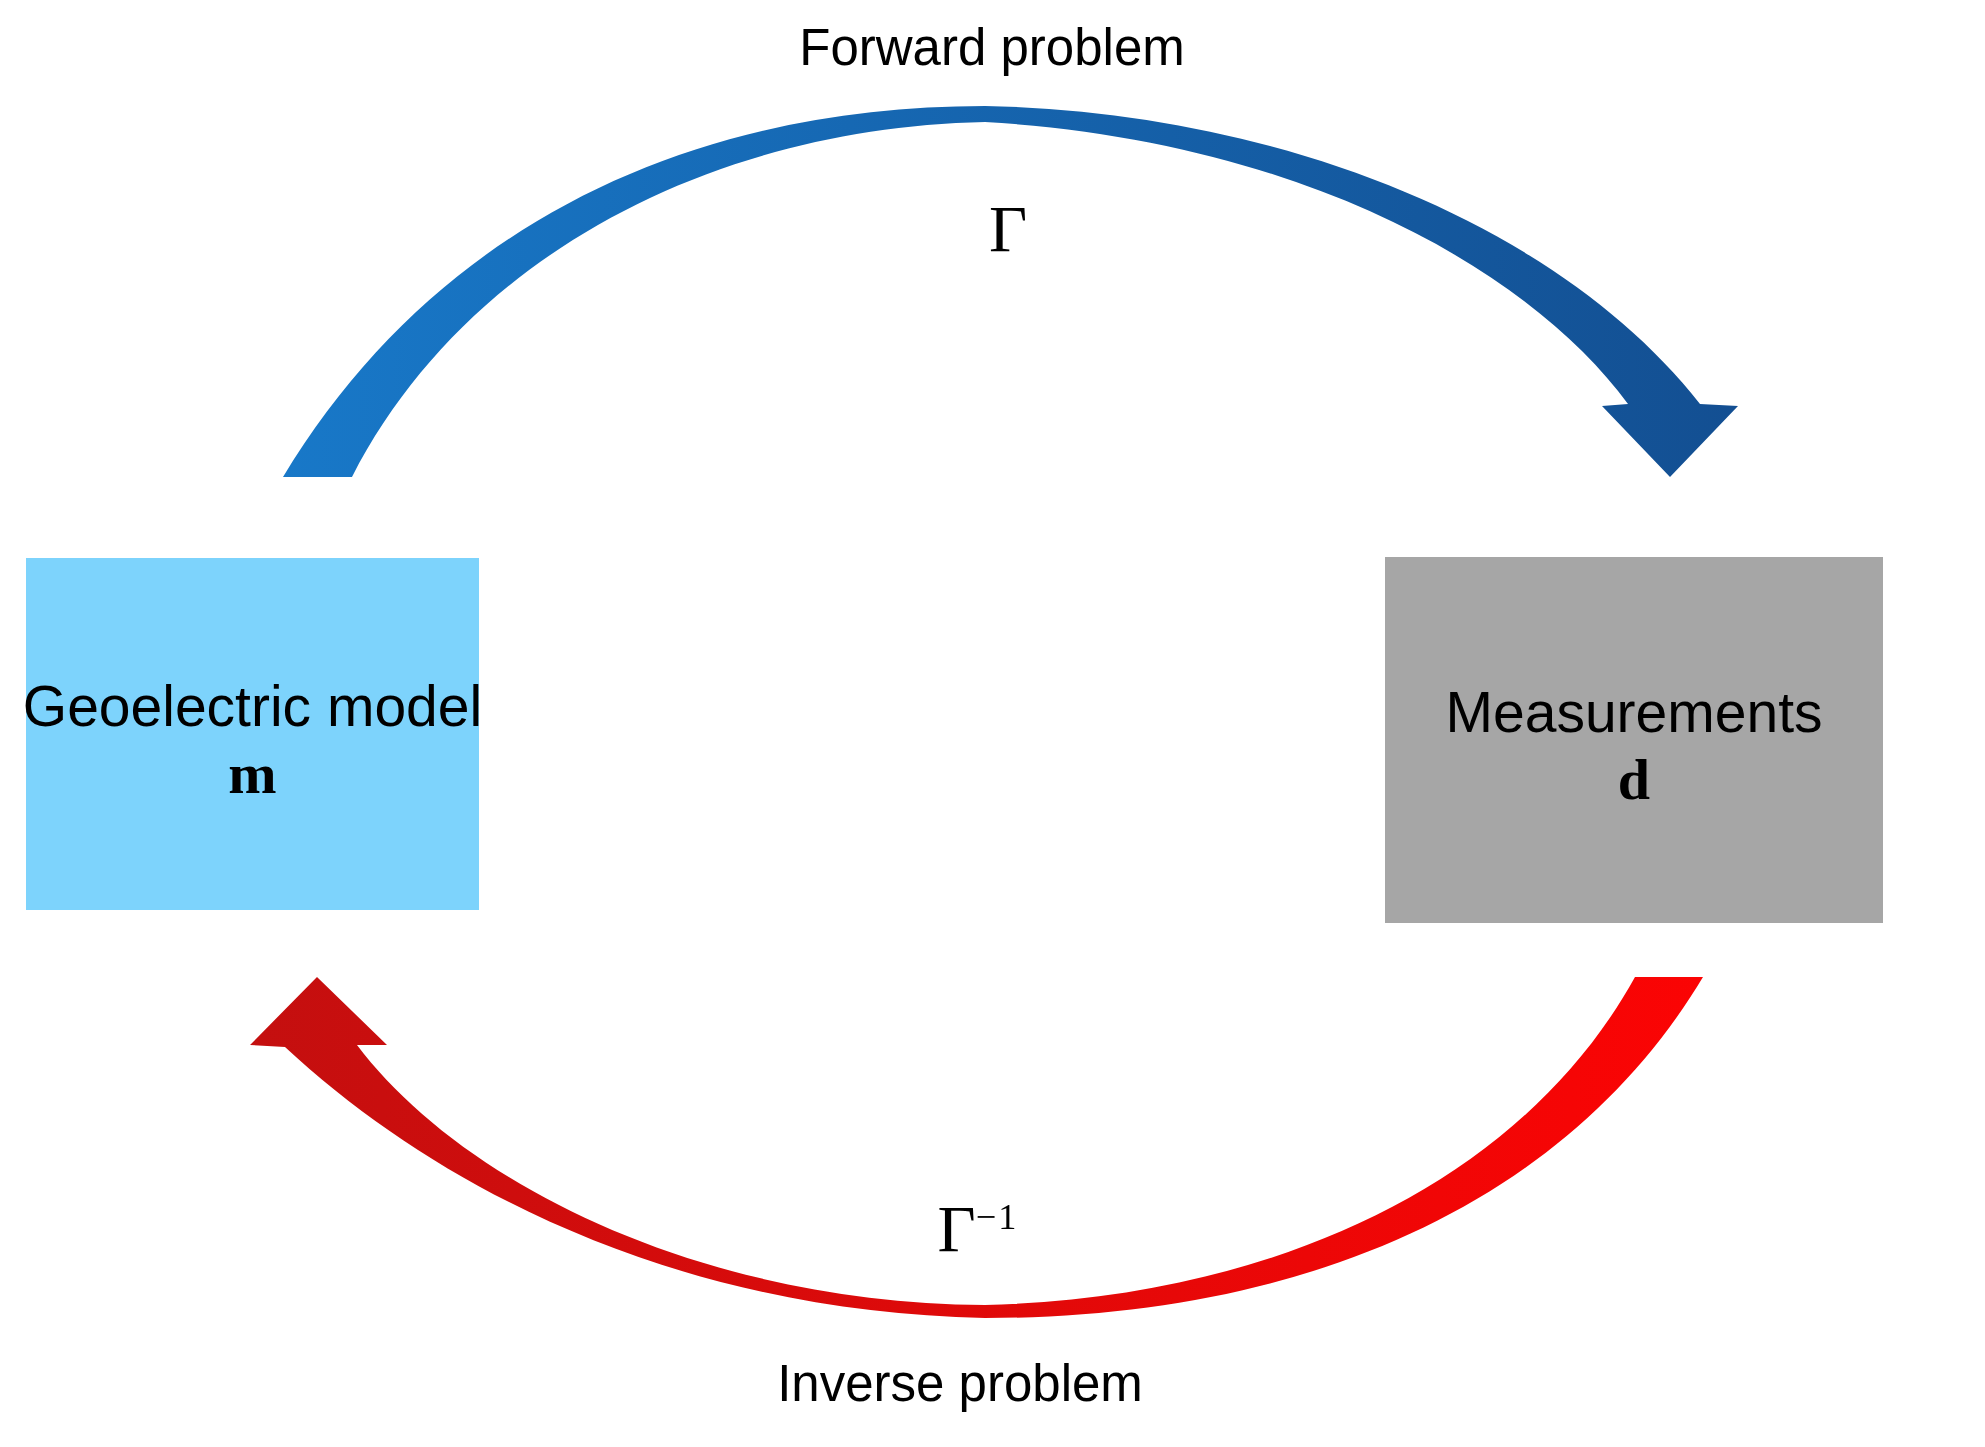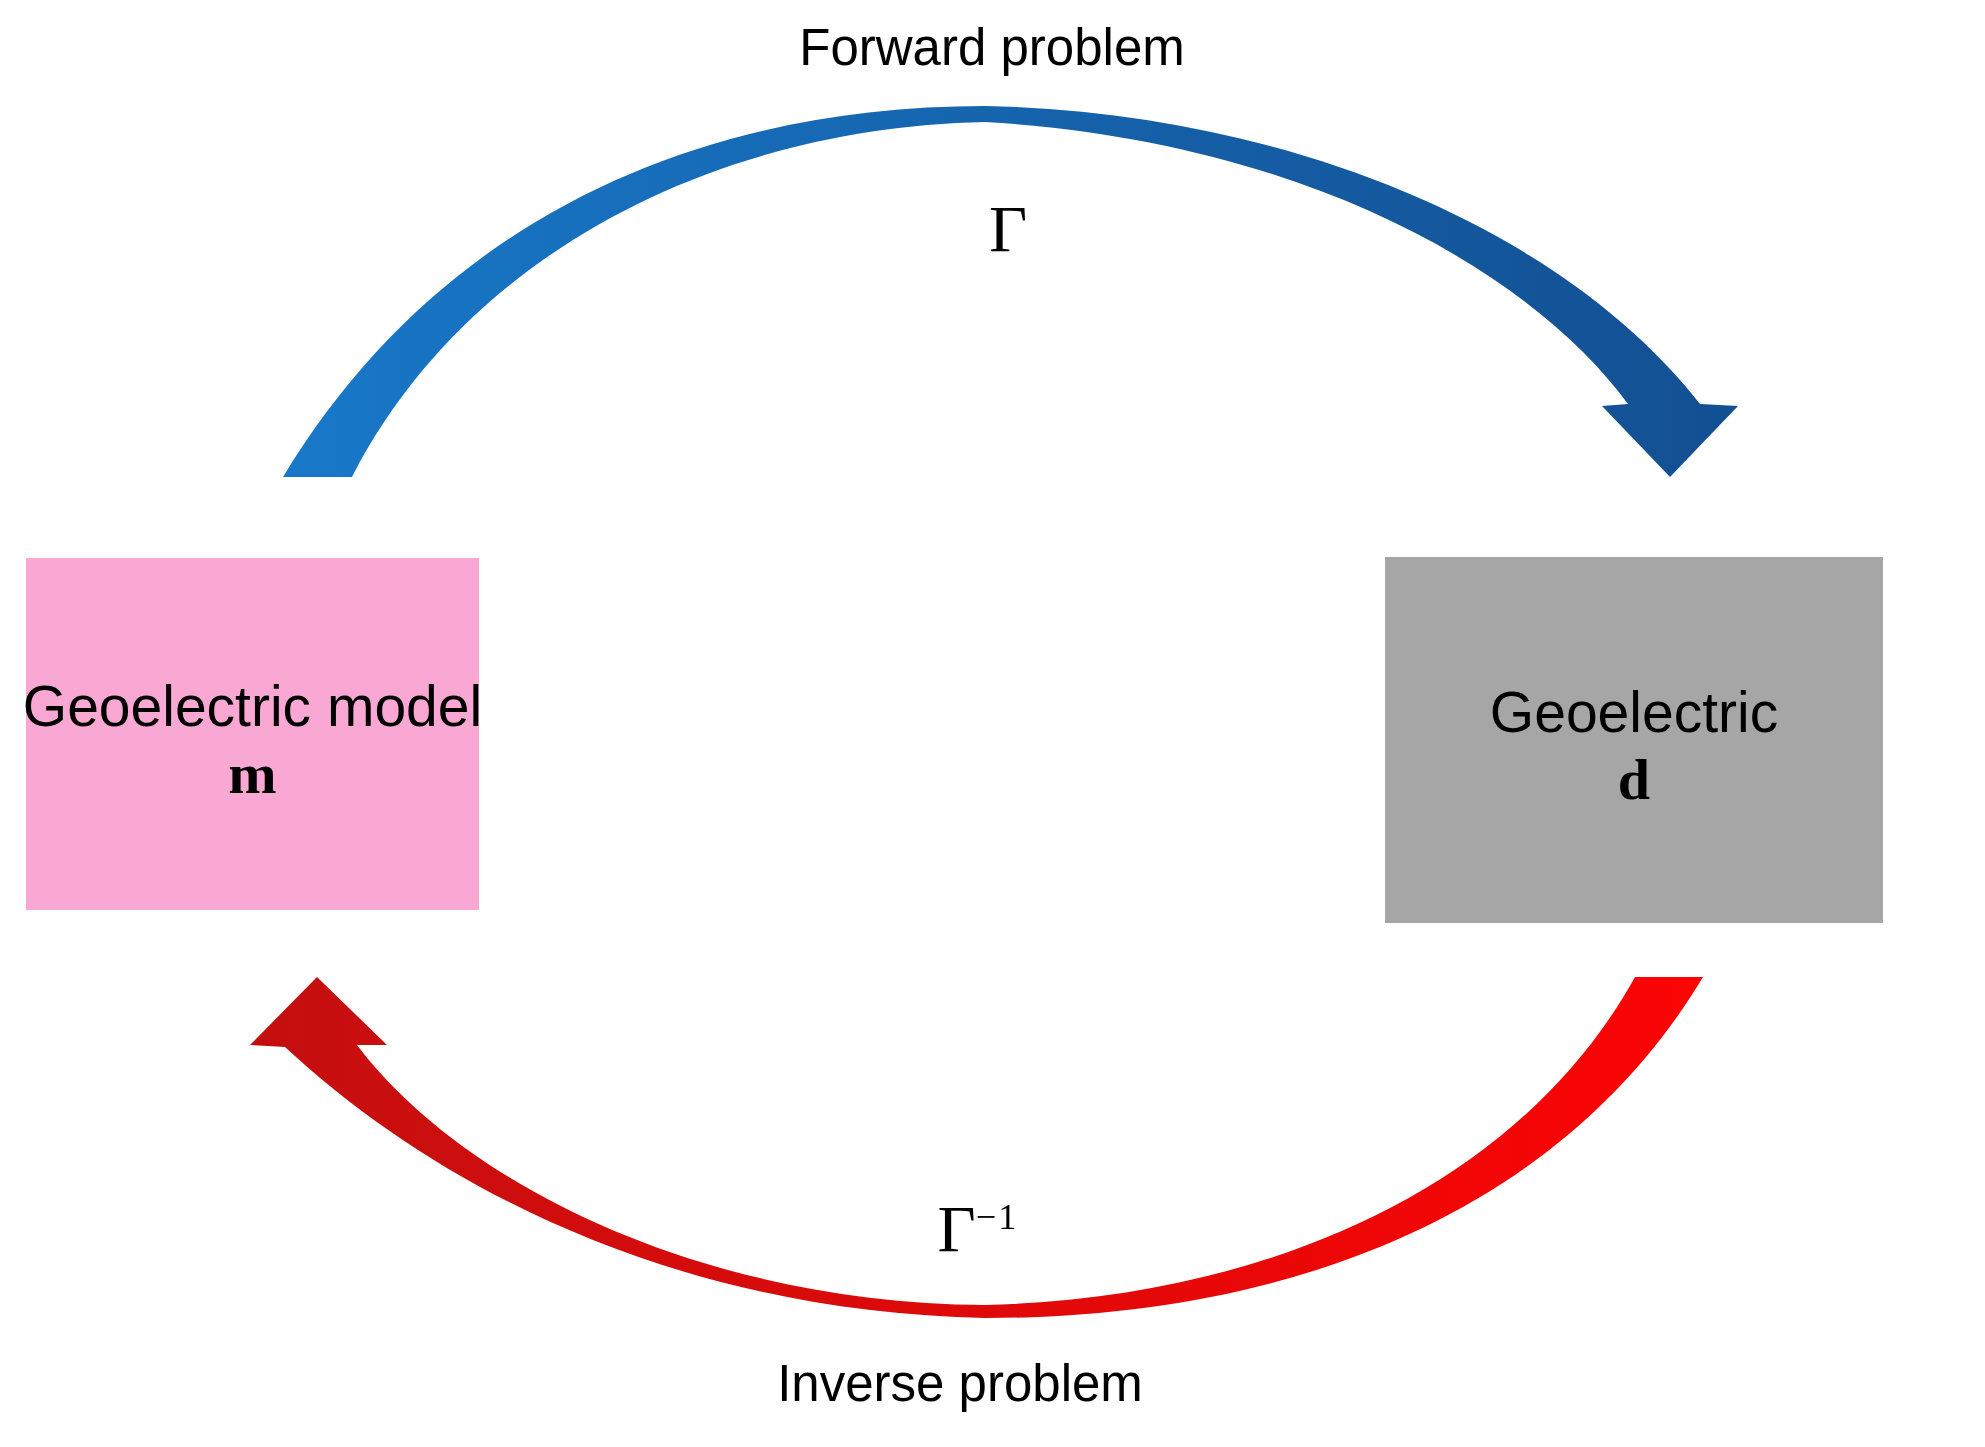--- a/index.html
+++ b/index.html
@@ -115,27 +115,27 @@
              C 1270 1298, 1520 1185, 1635 977
              Z"></path>
   </svg>
 
   <div class="big-label centered-x" id="forward-label">Forward problem</div>
 
   <div class="operator" id="forward-op">
     <span>Γ</span><sup></sup>
   </div>
 
-  <div class="node-box" id="model-box" style="background-color: #f9a8d4;">
+  <div class="node-box" id="model-box" style="background-color: #7dd3fc;">
     <div class="node-label">Geoelectric model</div>
     <div class="node-symbol">m</div>
   </div>
 
   <div class="node-box" id="data-box" style="background-color: rgb(166, 166, 166);">
-    <div class="node-label">Geoelectric</div>
+    <div class="node-label">Measurements</div>
     <div class="node-symbol">d</div>
   </div>
 
   <div class="operator" id="inverse-op">
     <span>Γ</span><sup>−1</sup>
   </div>
 
   <div class="big-label centered-x" id="inverse-label">Inverse problem</div>
 
 </div>

